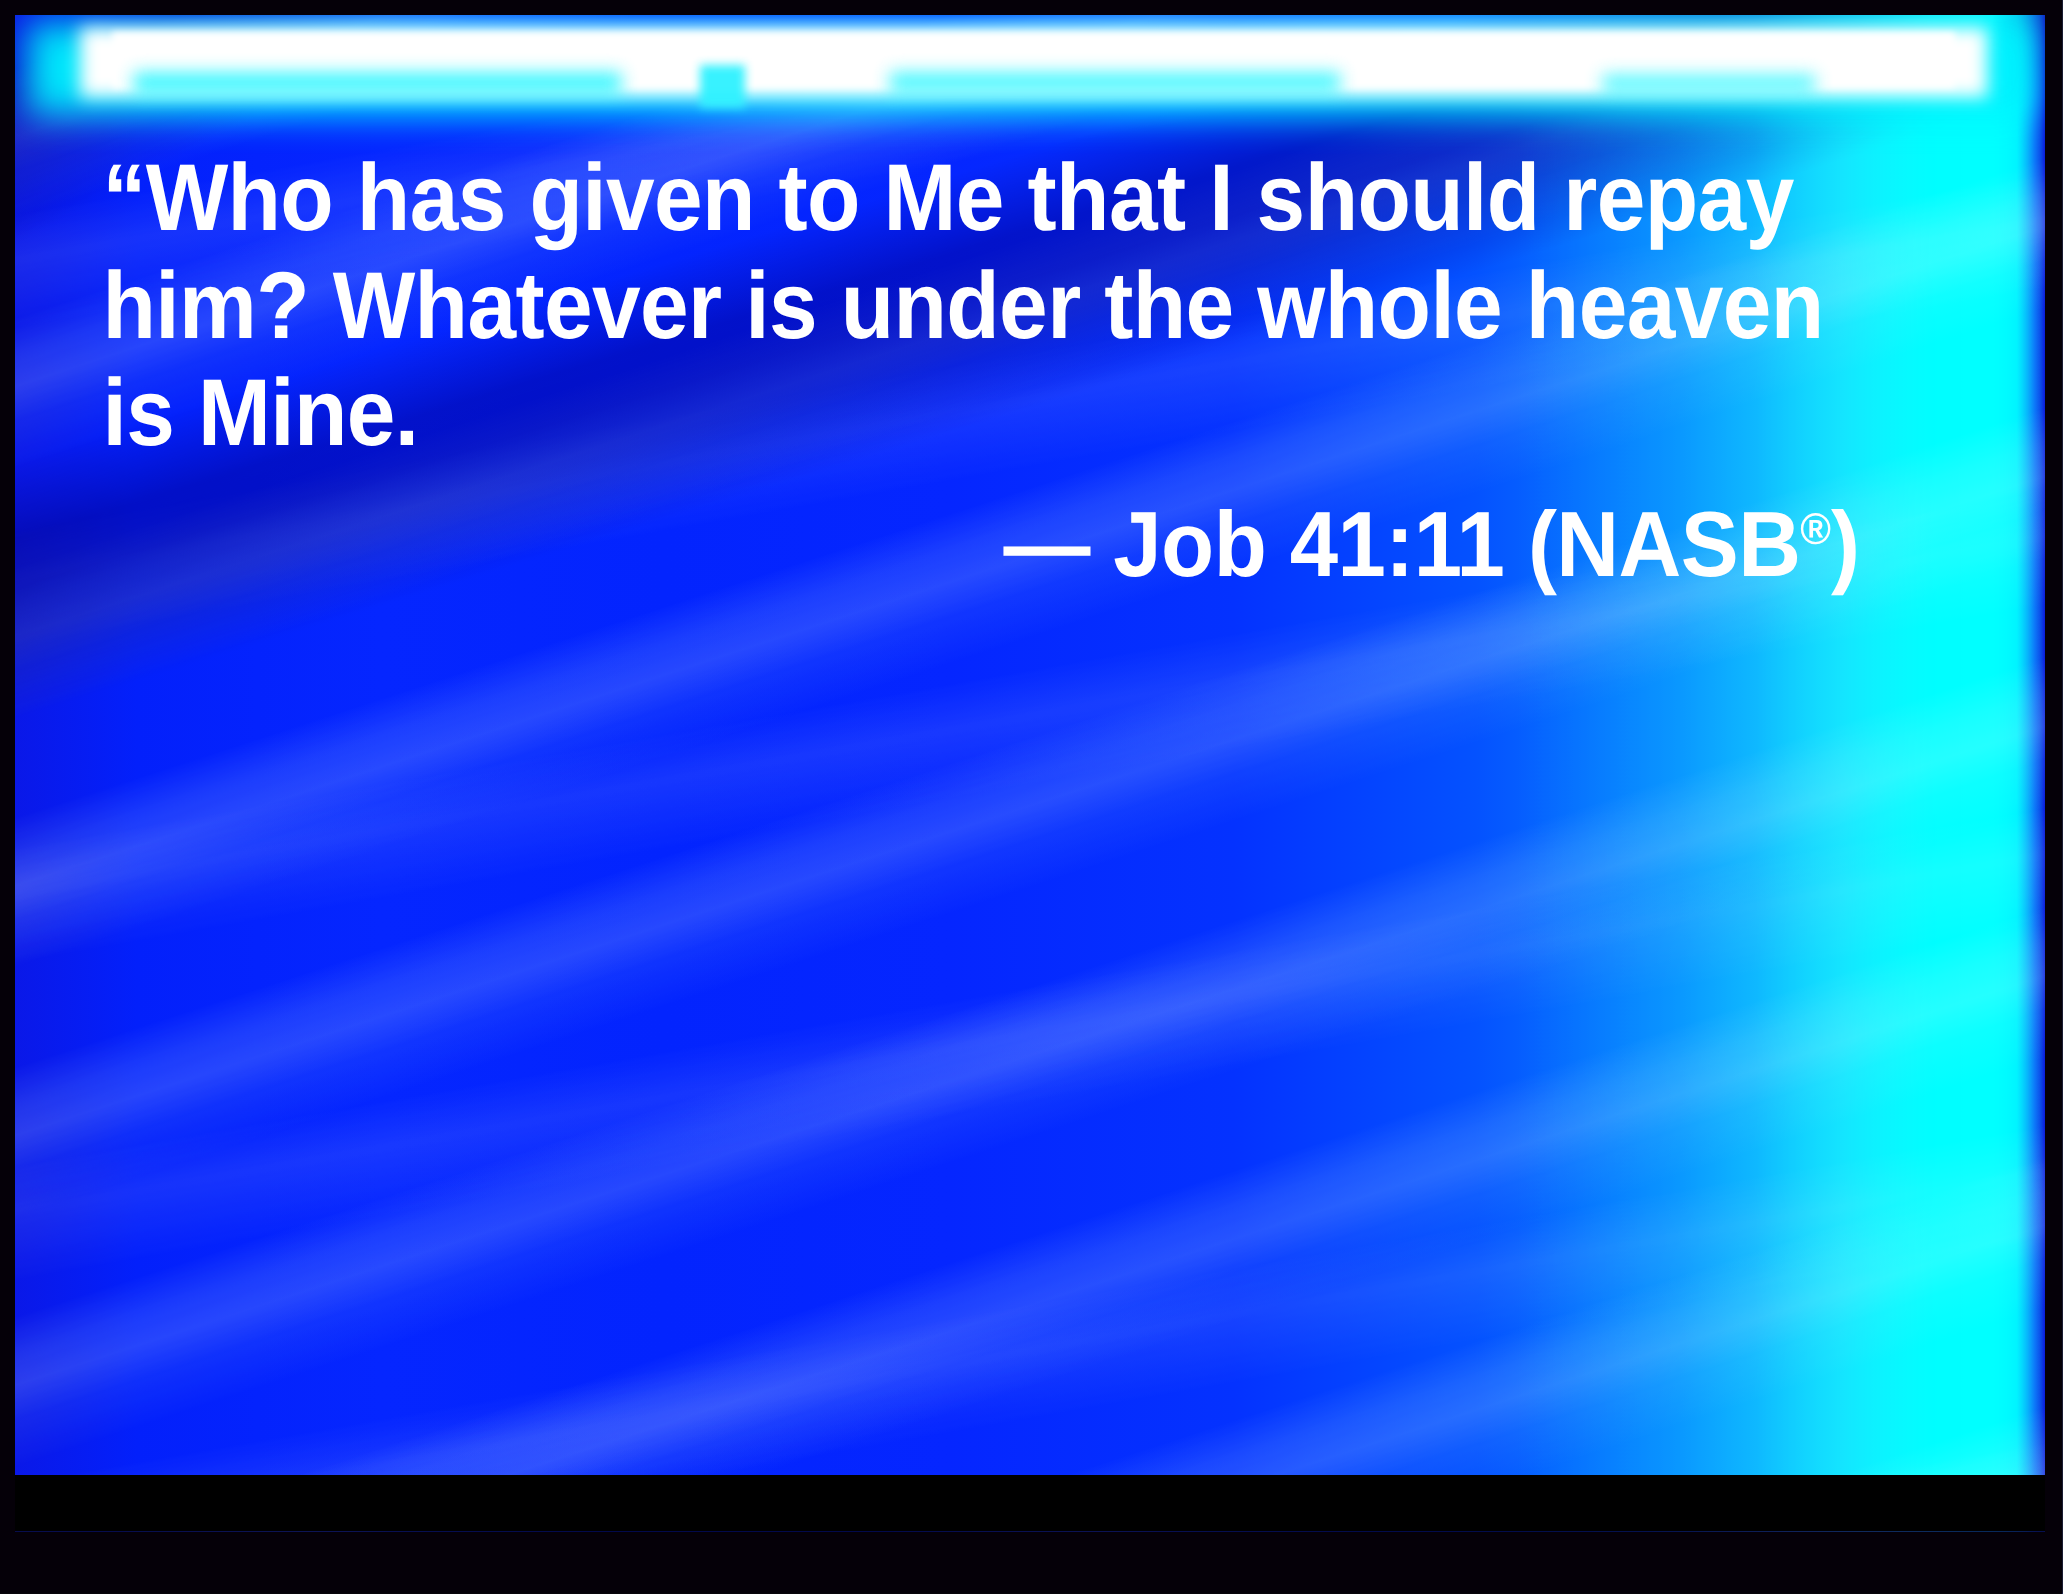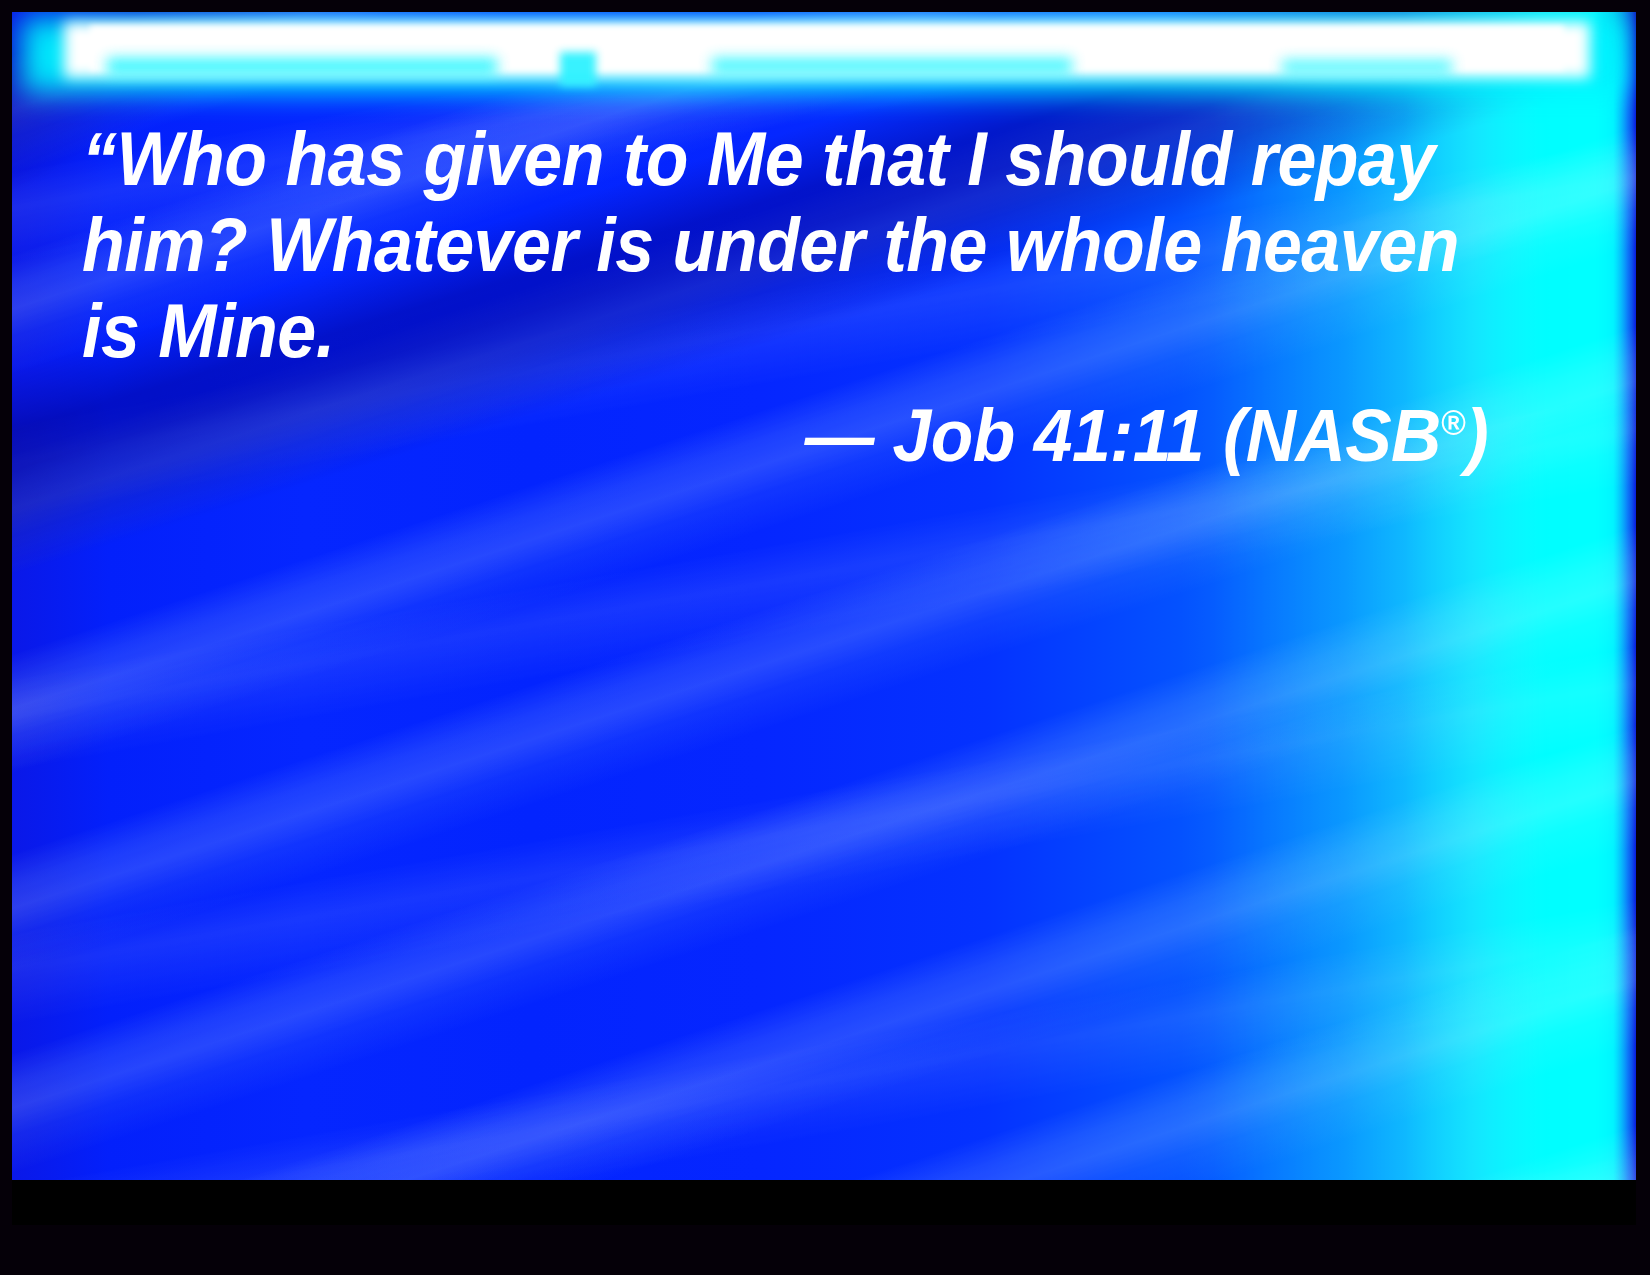--- a/index.html
+++ b/index.html
@@ -7,21 +7,20 @@
     padding: 0;
     background: #000000;
   }
   #stage {
     position: relative;
     width: 1650px;
     height: 1275px;
     background: #050008;
     overflow: hidden;
     font-family: "Liberation Sans", "DejaVu Sans", sans-serif;
-    font-style: italic;
   }
 
   
   #slide {
     position: absolute;
     left: 12px;
     top: 12px;
     width: 1624px;
     height: 1213px;
     overflow: hidden;

